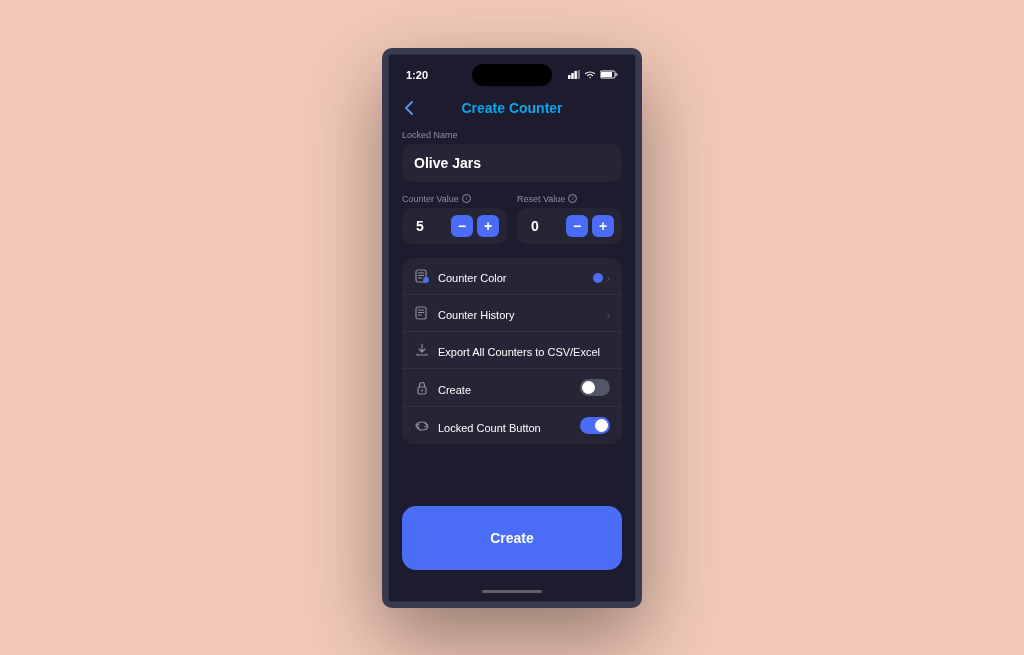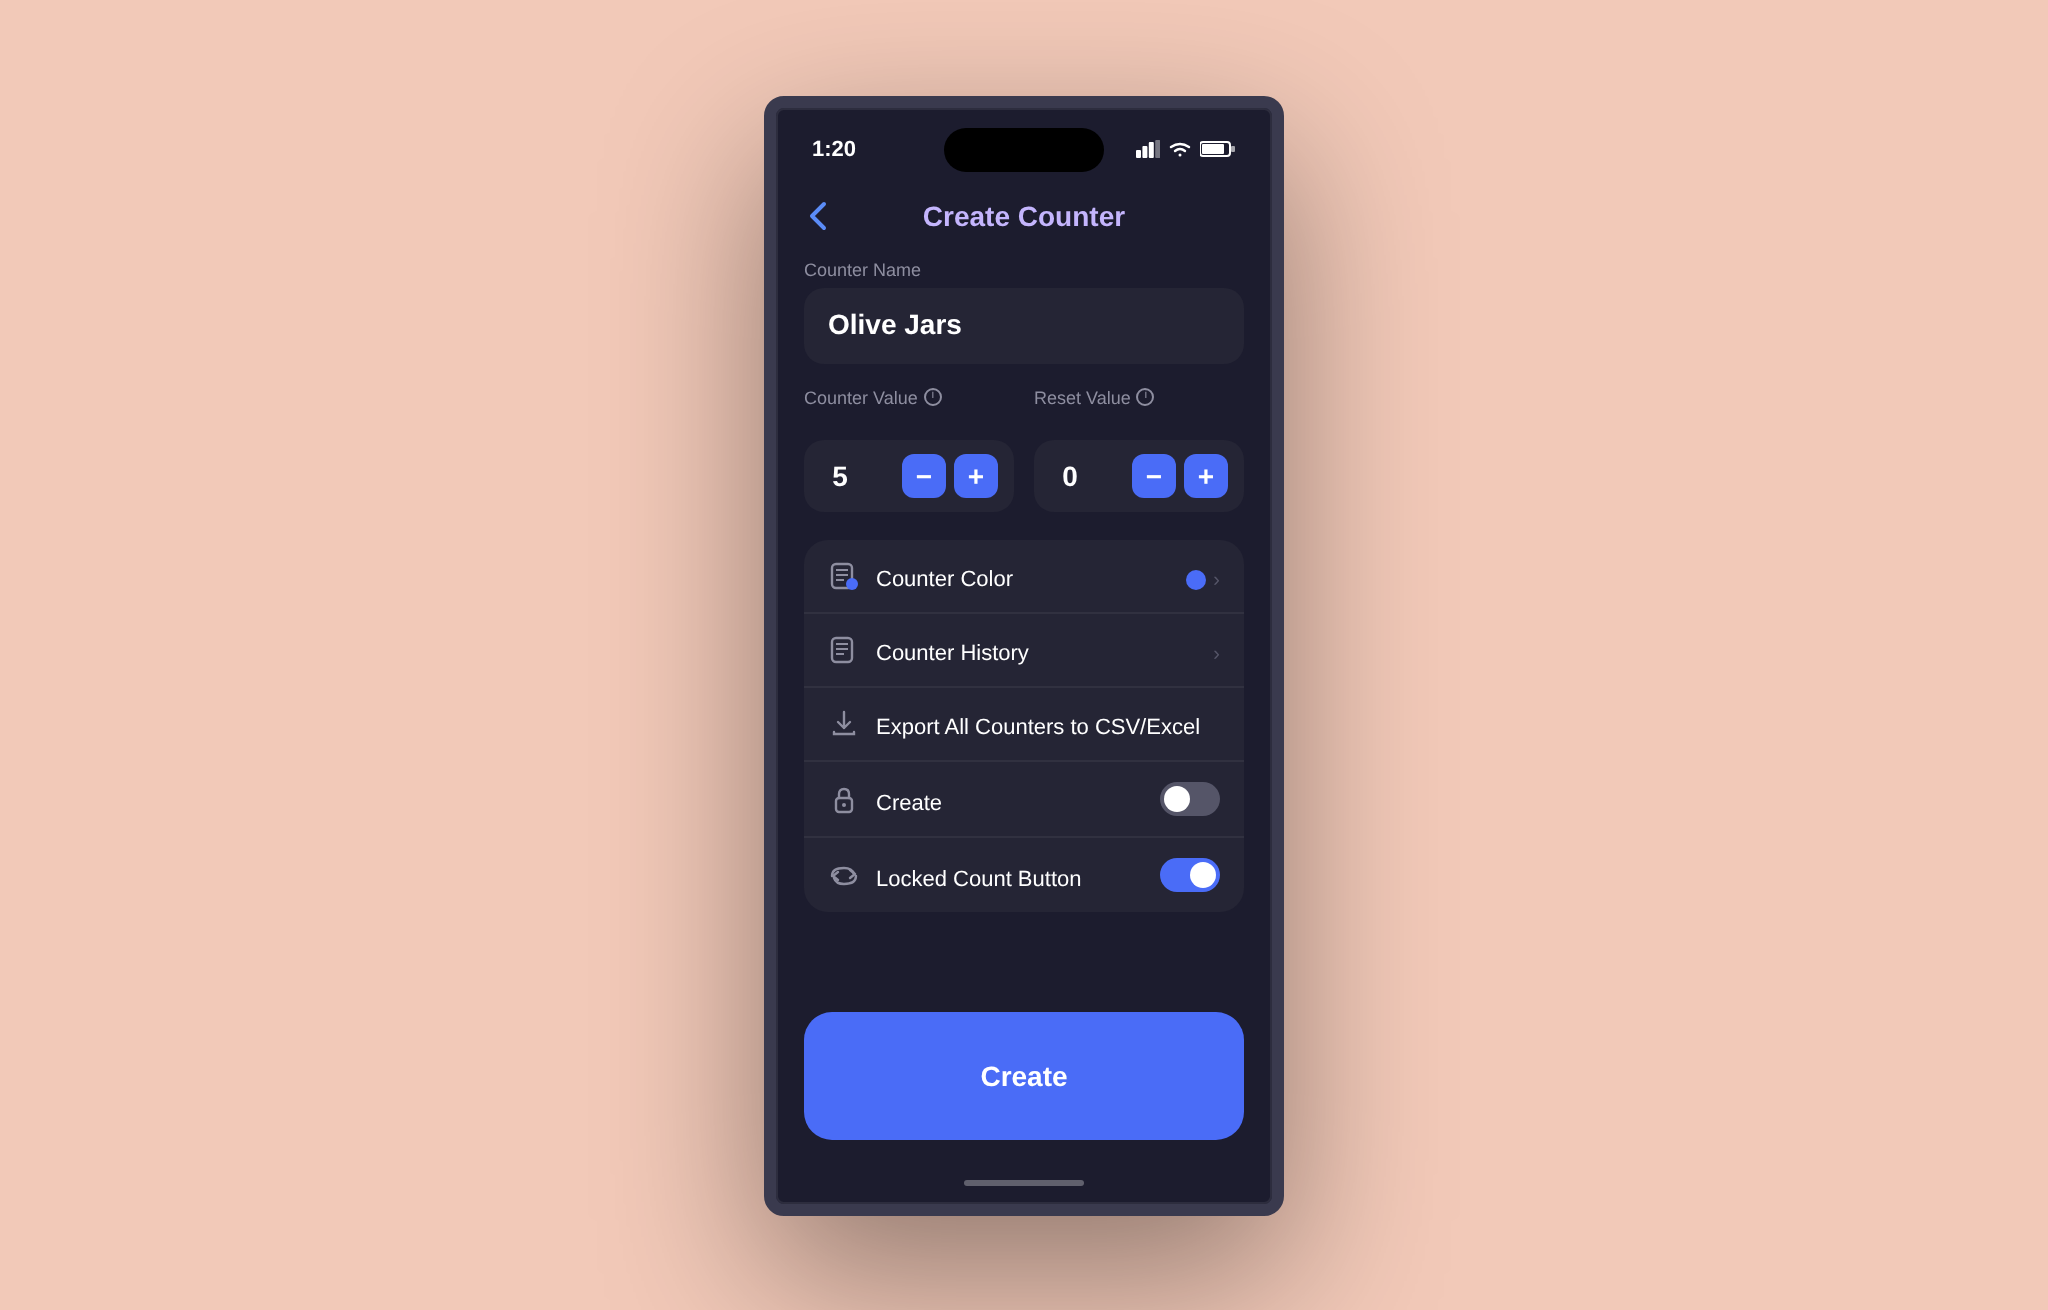--- a/index.html
+++ b/index.html
@@ -79,21 +79,21 @@
 
     .back-btn {
       position: absolute;
       left: 16px;
       color: #5b8cf7;
       font-size: 16px;
       cursor: pointer;
     }
 
     .header-title {
-      color: #c4b5fd;
+      color: #0ea5e9;
       font-size: 14px;
       font-weight: 600;
     }
 
     
     .main-area {
       flex: 1;
       padding: 4px 14px 0;
       overflow-y: auto;
     }
@@ -125,21 +125,21 @@
       margin-bottom: 14px;
     }
 
     .value-group {
       flex: 1;
     }
 
     .value-label {
       font-size: 9px;
       color: #8e8ea0;
-      margin-bottom: 16px;
+      margin-bottom: 4px;
       display: flex;
       gap: 3px;
     }
 
     .value-label .info-icon {
       width: 9px;
       height: 9px;
       border-radius: 50%;
       border: 1px solid #8e8ea0;
       display: inline-flex;
@@ -348,21 +348,21 @@
         <svg width="10" height="16" viewBox="0 0 10 16" fill="none">
           <path d="M8 2 L2 8 L8 14" stroke="#5b8cf7" stroke-width="2" stroke-linecap="round" stroke-linejoin="round"></path>
         </svg>
       </div>
       <span class="header-title">Create Counter</span>
     </div>
 
     <div class="main-area">
 
       <div>
-        <div class="section-label">Counter Name</div>
+        <div class="section-label">Locked Name</div>
         <div class="name-input-box">
           <span class="name-input-text">Olive Jars</span>
         </div>
       </div>
 
       <div class="values-row">
 
         <div class="value-group">
           <div class="value-label">
             <span>Counter Value</span>

